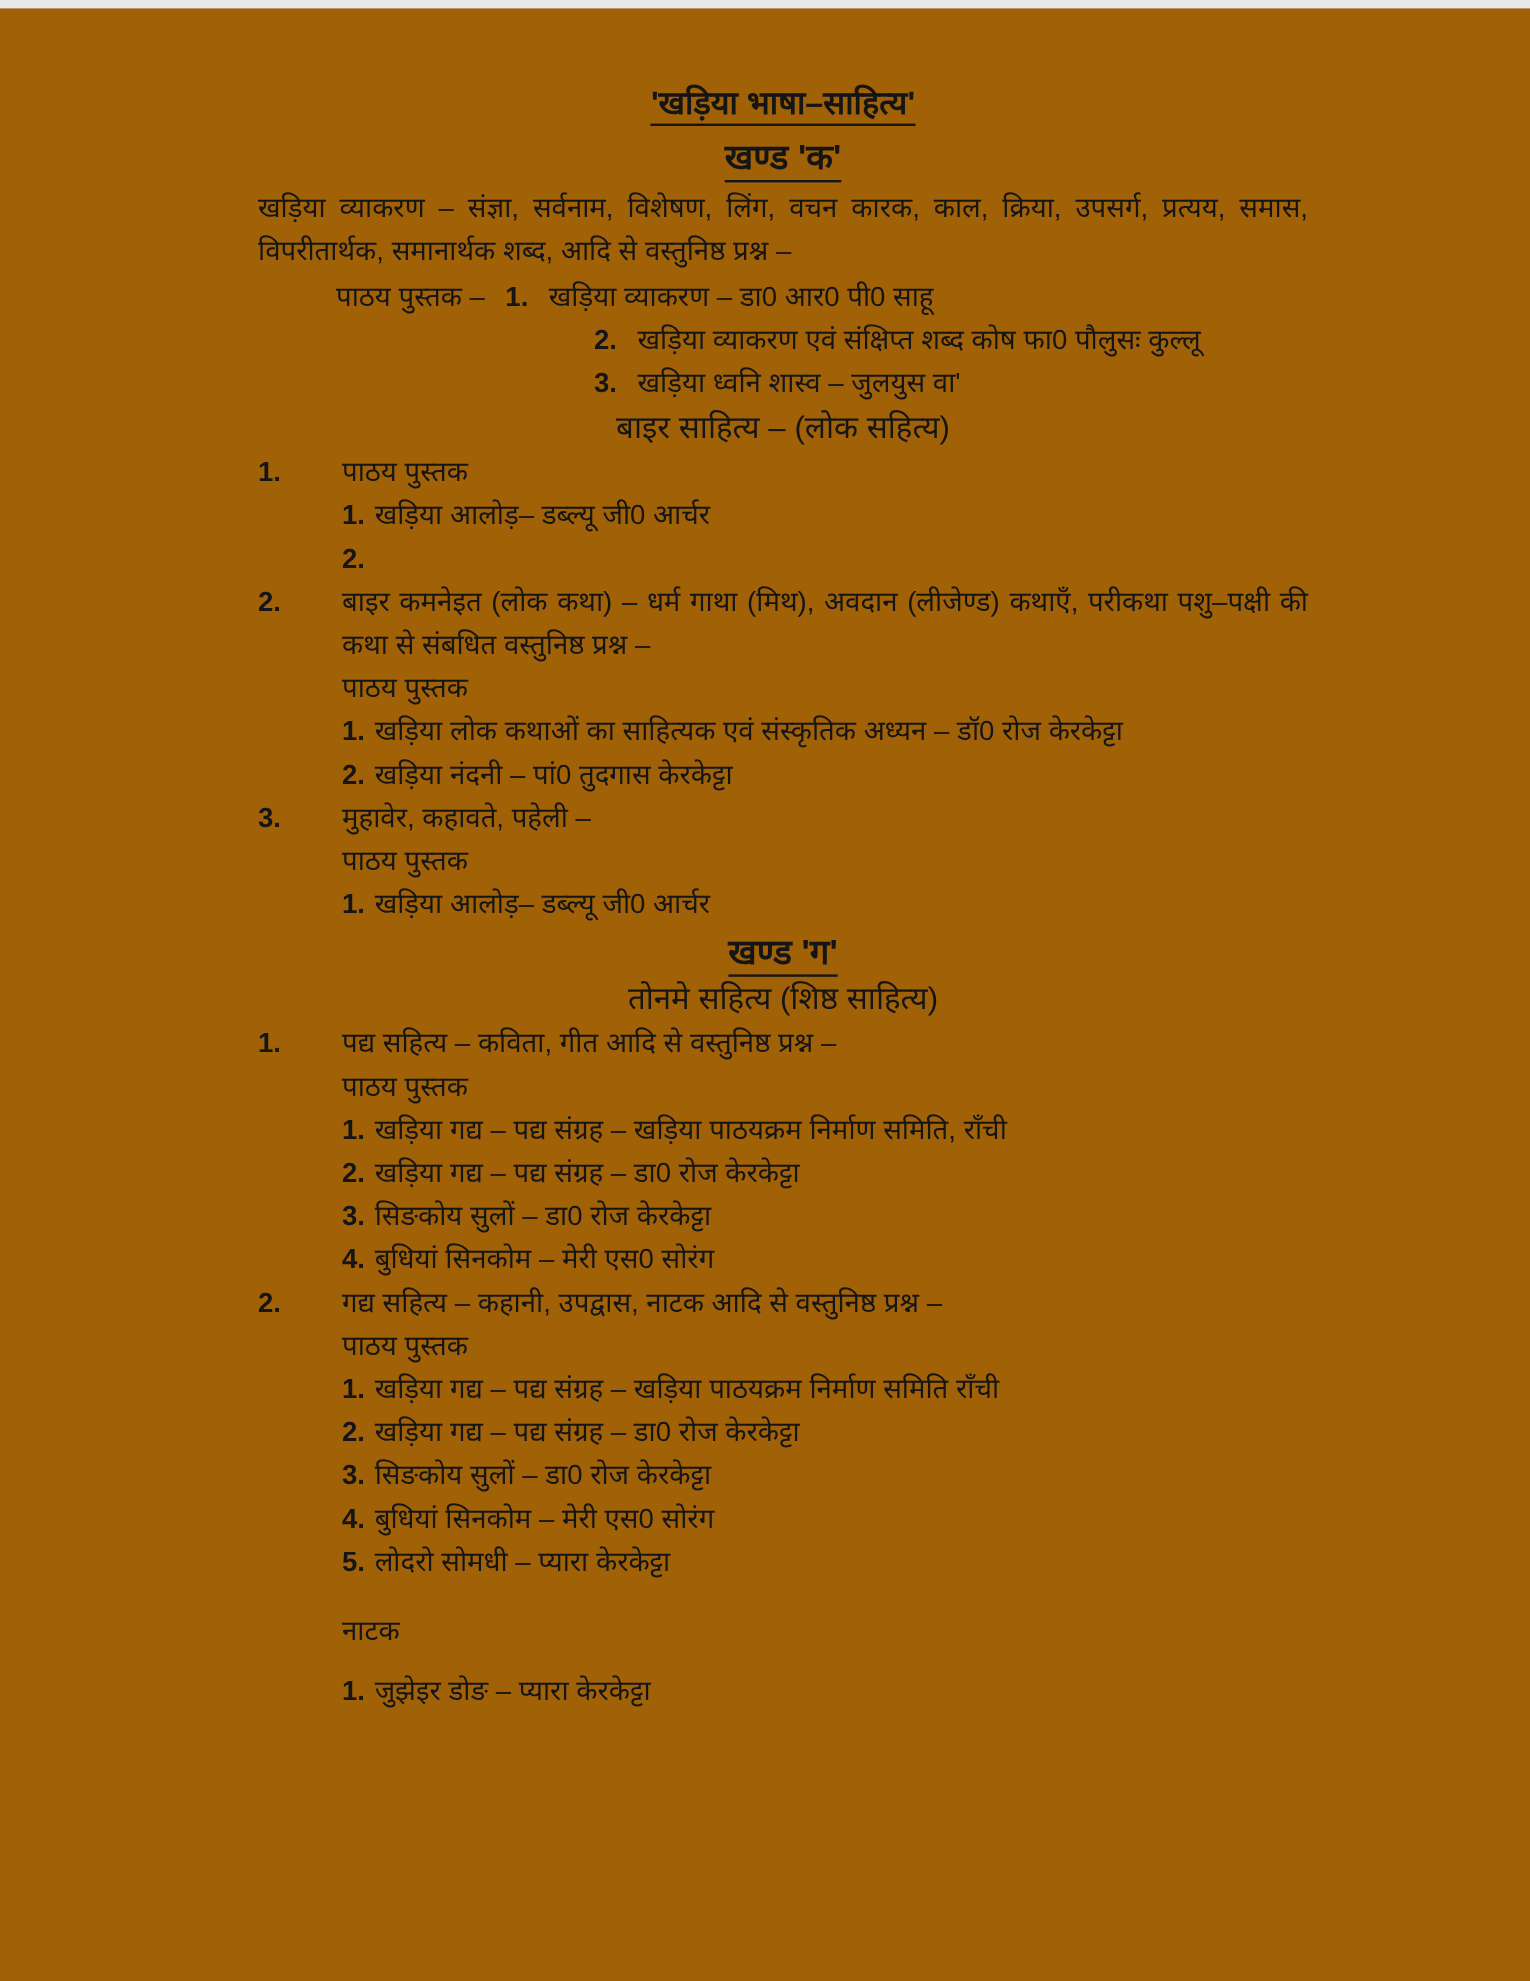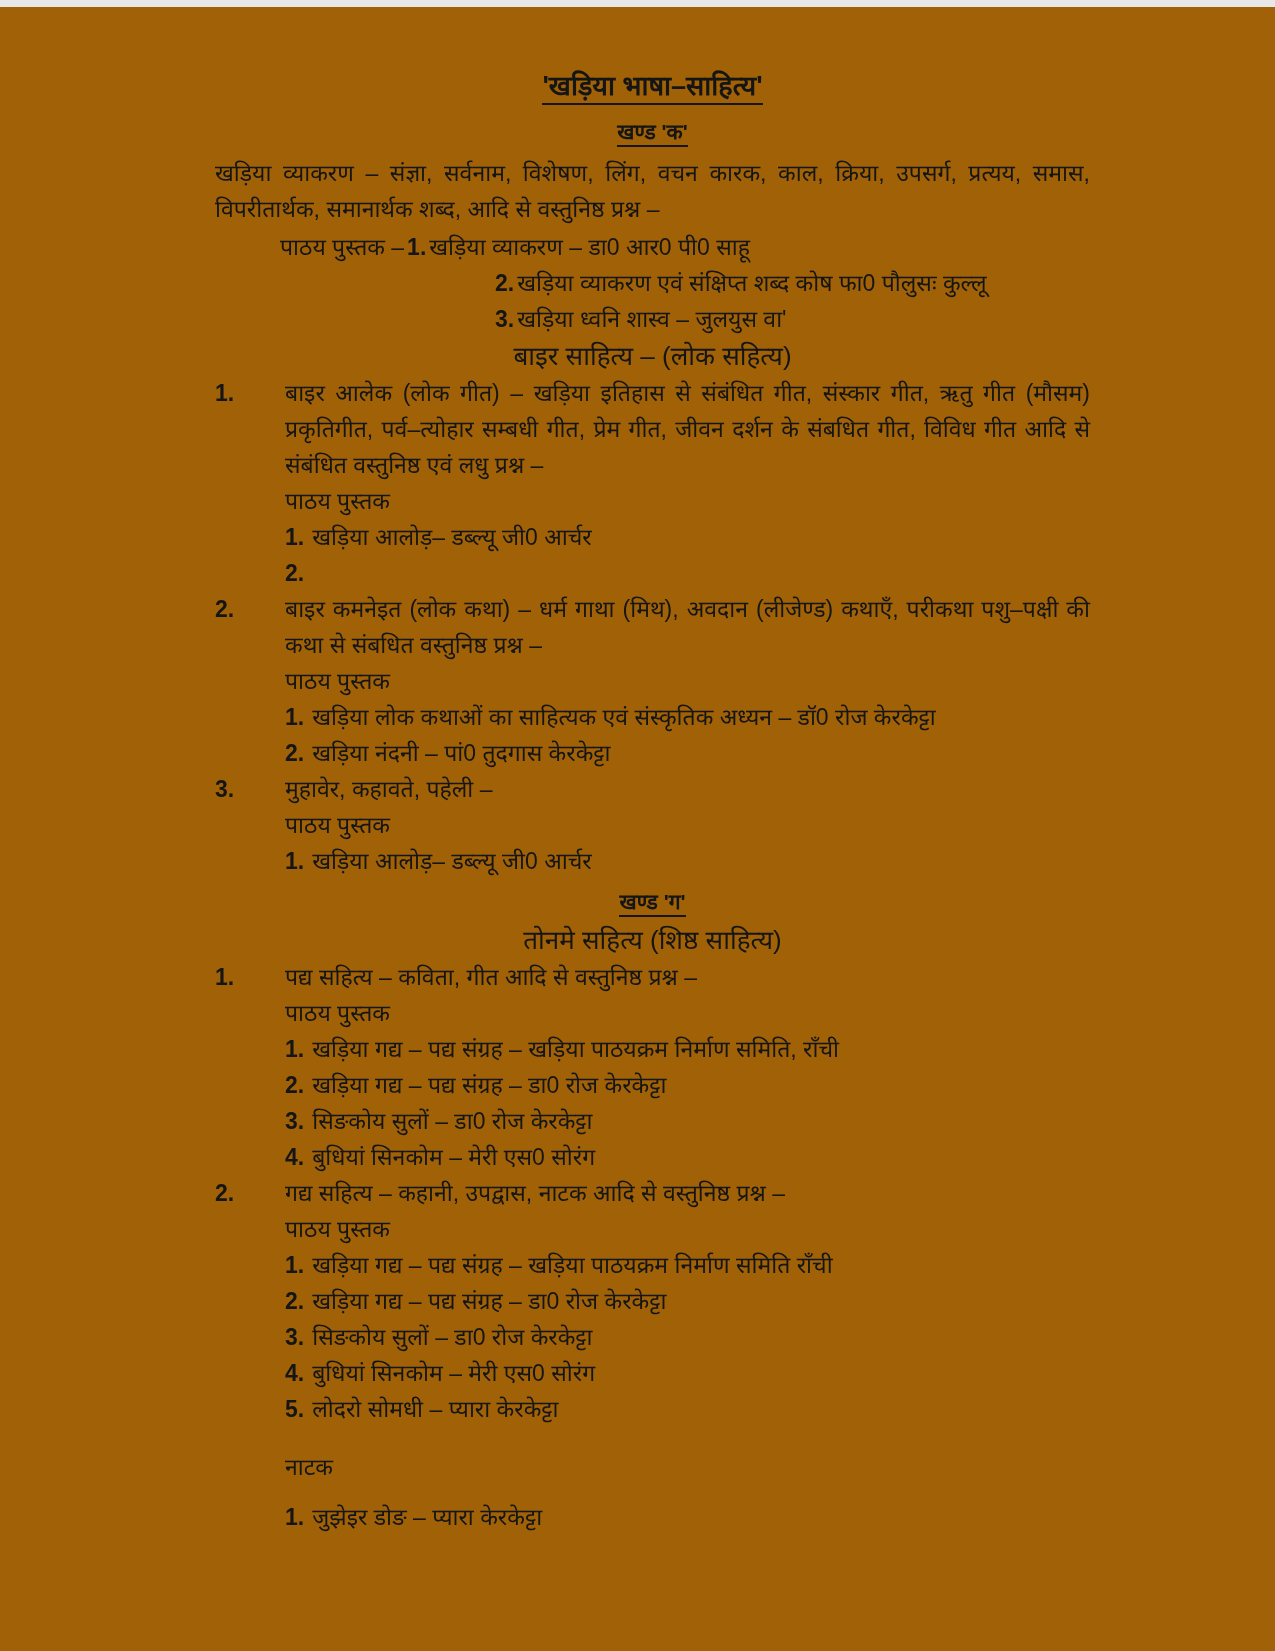--- a/index.html
+++ b/index.html
@@ -13,25 +13,25 @@
     font-family: "Liberation Sans", "DejaVu Sans", sans-serif;
     font-size: 23px;
     line-height: 36px;
     box-sizing: border-box;
     padding: 58px 185px 0 215px;
     overflow: hidden;
   }
   .center { text-align: center; }
   .doc-title { font-size: 27px; font-weight: 700; line-height: 42px; }
   .doc-title .u, .khand .u { border-bottom: 2px solid #151515; padding-bottom: 2px; }
-  .khand { font-size: 21px; font-weight: 700; line-height: 38px; margin-top: 6px; }
+  .khand { font-size: 29px; font-weight: 700; line-height: 38px; margin-top: 6px; }
   .subhead { font-size: 26px; font-weight: 400; line-height: 38px; }
   .intro { text-align: justify; margin-top: 4px; }
   .tb-ka { margin-top: 2px; }
-  .tb-ka-row { display: flex; gap: 3px; }
+  .tb-ka-row { display: flex; gap: 17px; }
   .tb-ka-l1 { margin-left: 65px; }
   .tb-ka-l23 { margin-left: 280px; }
   .gap-before-b { margin-top: 24px; }
   .gap-before-c { margin-top: 4px; }
   .item { display: flex; align-items: flex-start; }
   .item-num { width: 70px; flex-shrink: 0; font-weight: 700; }
   .item-body { flex: 1; }
   .item-text { text-align: justify; }
   .tb-label { font-weight: 400; }
   .book { display: flex; gap: 8px; }
@@ -69,21 +69,20 @@
       <span class="num">3.</span>
       <span>खड़िया ध्वनि शास्व – जुलयुस वा'</span>
     </div>
   </div>
 
   <div class="center subhead">बाइर साहित्य – (लोक सहित्य)</div>
 
   <div class="item">
     <div class="item-num">1.</div>
     <div class="item-body">
-      <div class="item-text">बाइर आलेक (लोक गीत) – खड़िया इतिहास से संबंधित गीत, संस्कार गीत, ऋतु गीत (मौसम) प्रकृतिगीत, पर्व–त्योहार सम्बधी गीत, प्रेम गीत, जीवन दर्शन के संबधित गीत, विविध गीत आदि से संबंधित वस्तुनिष्ठ एवं लधु प्रश्न –</div>
       <div class="tb-label">पाठय पुस्तक</div>
       <div class="book">
         <span class="book-num">1.</span>
         <span>खड़िया आलोड़– डब्ल्यू जी0 आर्चर</span>
       </div>
       <div class="book">
         <span class="book-num">2.</span>
       </div>
     </div>
   </div>

